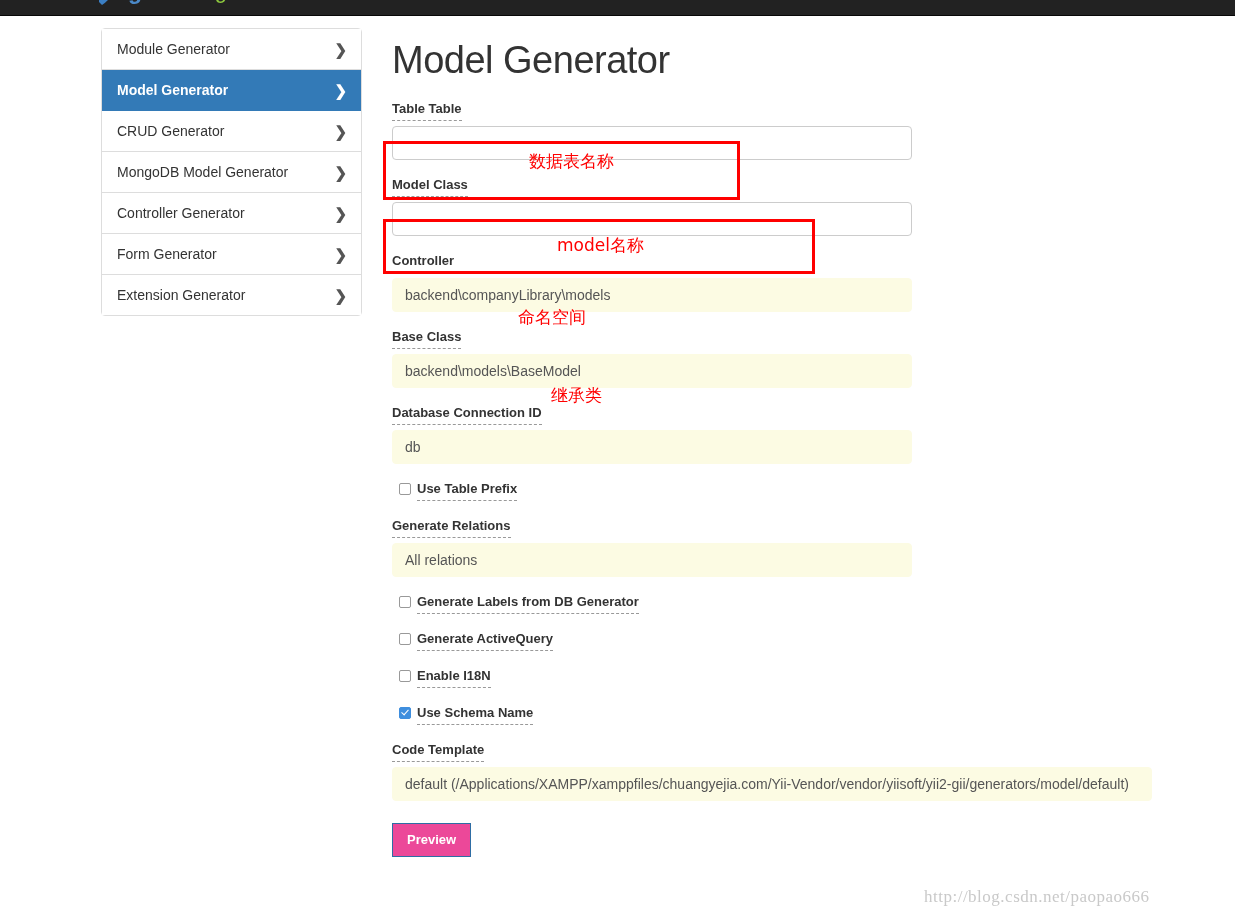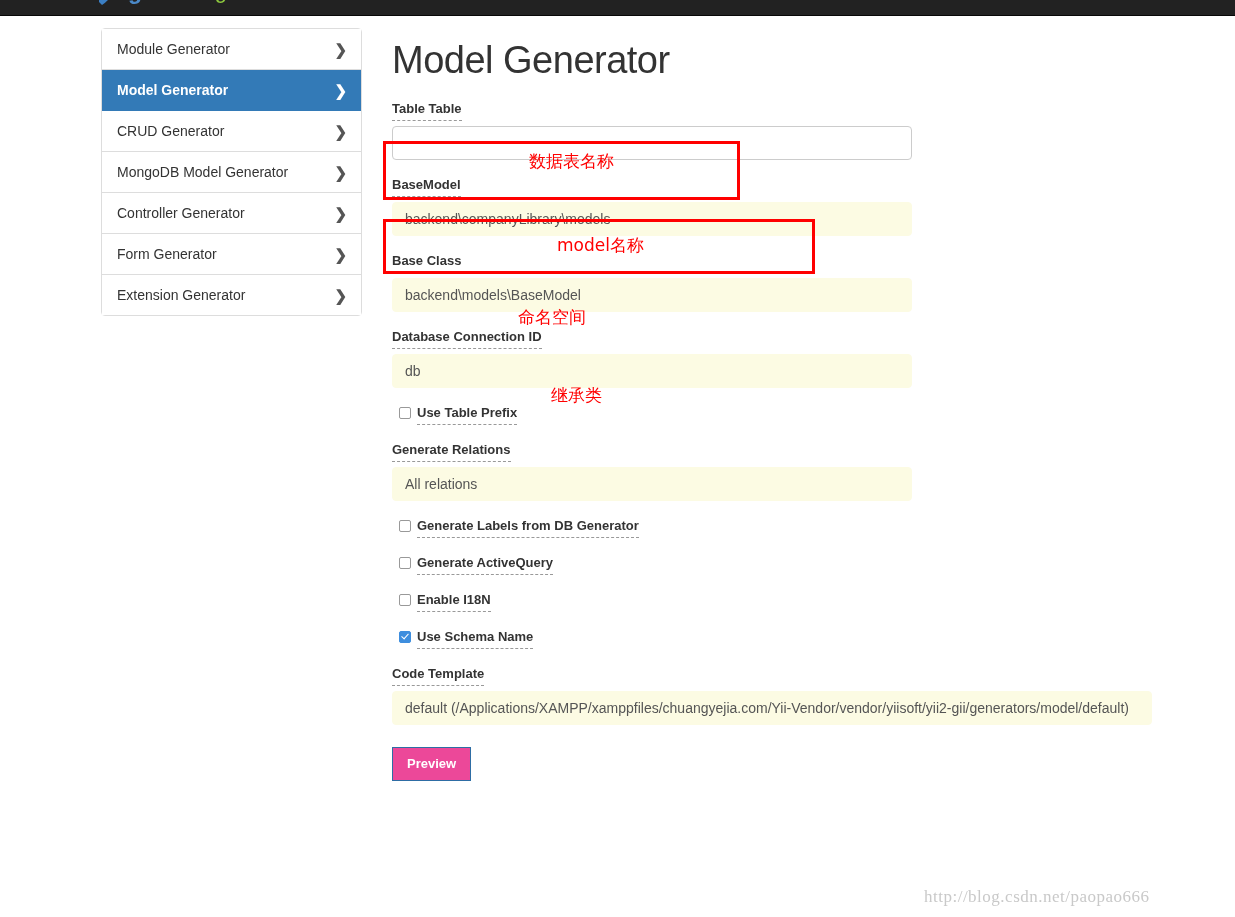--- a/index.html
+++ b/index.html
@@ -307,23 +307,27 @@
 
 <div class="main">
 
   <h1 class="page-title">Model Generator</h1>
 
   <div class="form-group">
     <label class="ctrl-label">Table Table</label>
     <input class="form-control" type="text" value="" style="">
   </div>
 
-
-  <div class="form-group">
-    <label class="ctrl-label">BaseModel</label>
+  <div class="form-group">
+    <label class="ctrl-label">Model Class</label>
+    <input class="form-control" type="text" value="" style="">
+  </div>
+
+  <div class="form-group">
+    <label class="ctrl-label">Controller</label>
     <input class="form-control filled" type="text" value="backend\companyLibrary\models" style="">
   </div>
 
   <div class="form-group">
     <label class="ctrl-label">Base Class</label>
     <input class="form-control filled" type="text" value="backend\models\BaseModel" style="">
   </div>
 
   <div class="form-group">
     <label class="ctrl-label">Database Connection ID</label>

